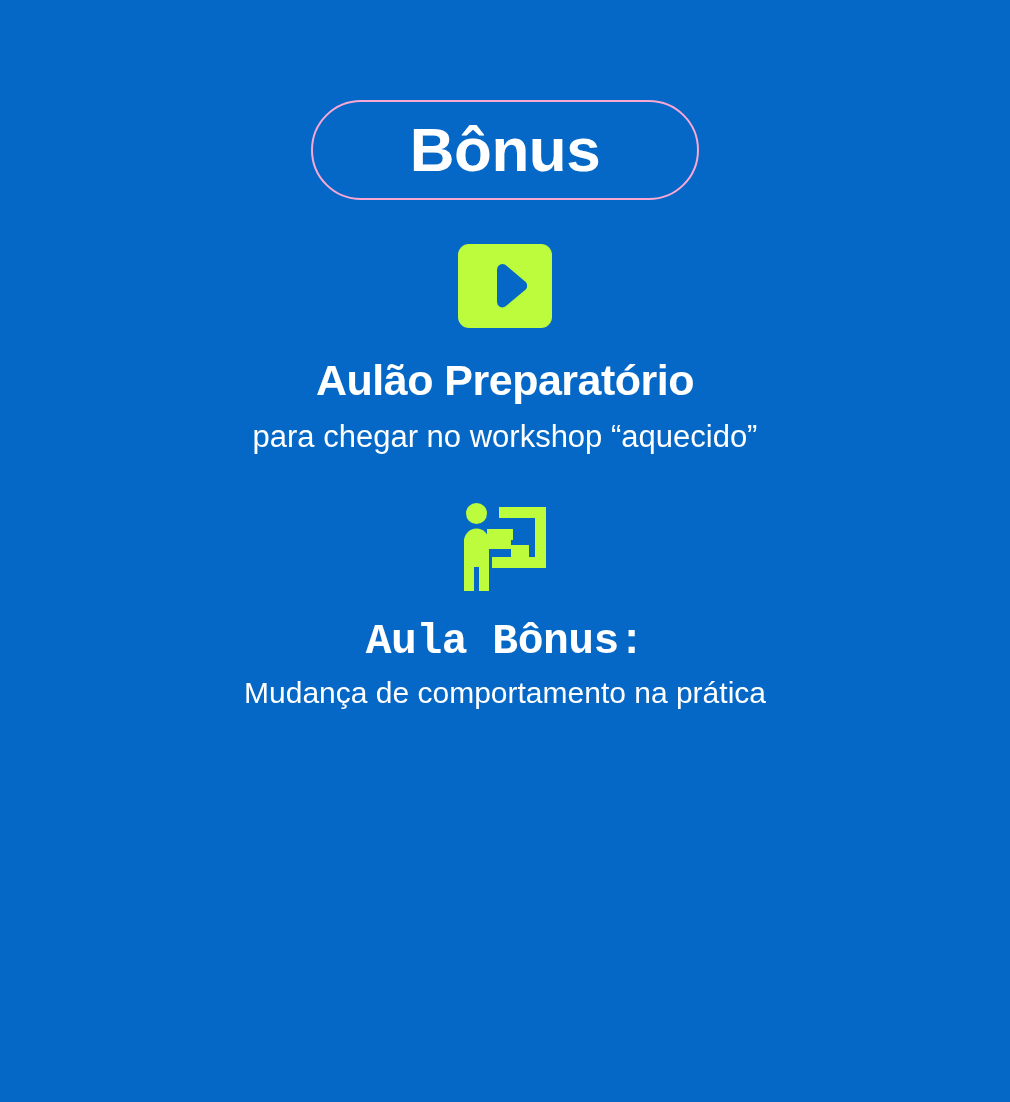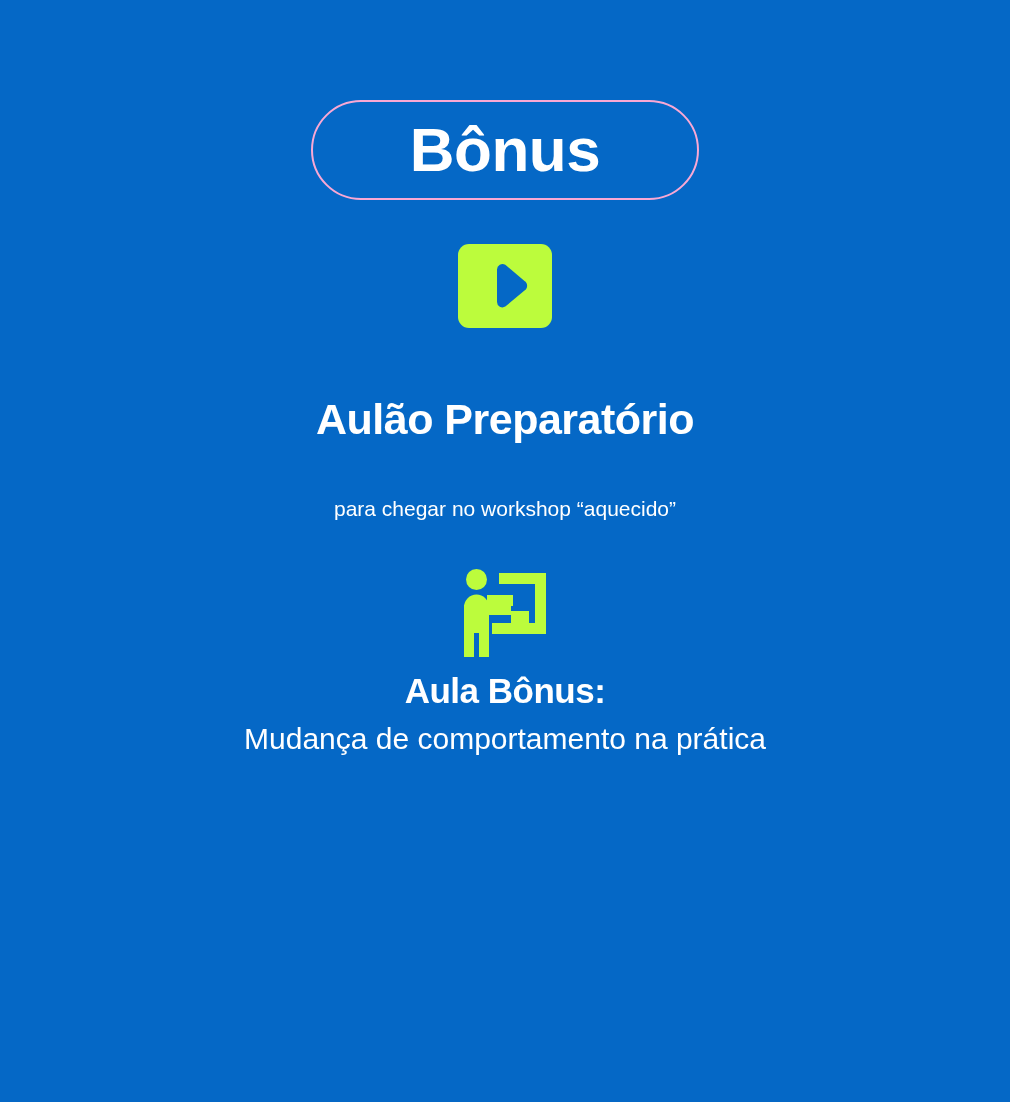--- a/index.html
+++ b/index.html
@@ -59,27 +59,27 @@
     line-height:1.05;
   }
   .subtitle {
     color:#ffffff;
     text-align:center;
     font-weight:400;
     line-height:1.15;
   }
 
   
-  .block-1 { margin-top:44px;gap:39px; }
+  .block-1 { margin-top:44px; }
   .block-1 .title { font-size:43px; margin-top:30px; }
-  .block-1 .subtitle { font-size:21px; margin-top:16px; }
+  .block-1 .subtitle { font-size:31px; margin-top:16px; }
 
   
   .block-2 { margin-top:48px; }
-  .block-2 .title { font-size:35px; margin-top:16px; }
+  .block-2 .title { font-size:43px; margin-top:28px;font-family:Liberation Mono, monospace; }
   .block-2 .subtitle { font-size:30px; margin-top:12px; }
 
   
   .block-3 { margin-top:50px; }
   .block-3 .title { font-size:43px; margin-top:28px; }
   .block-3 .subtitle { font-size:30px; margin-top:2px; max-width:700px; }
 
   svg { display:block; }
 </style>
 </head>

